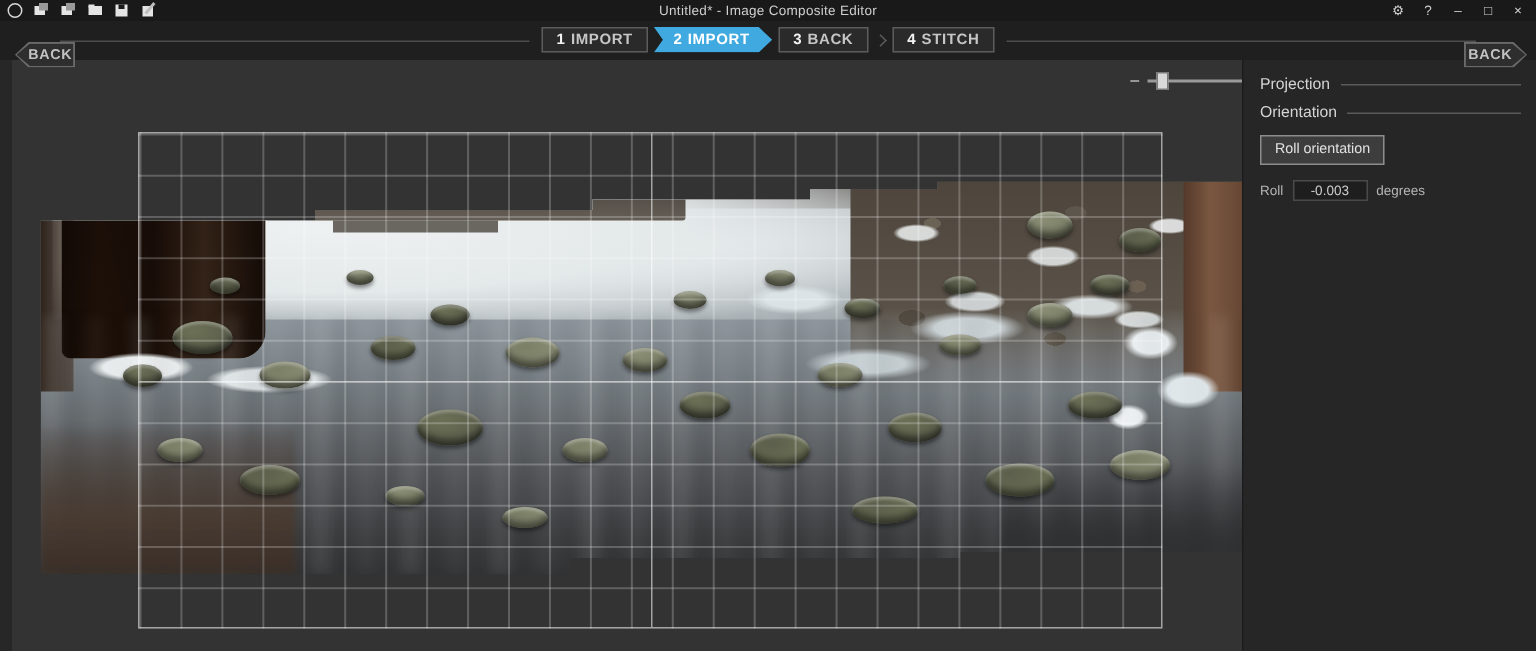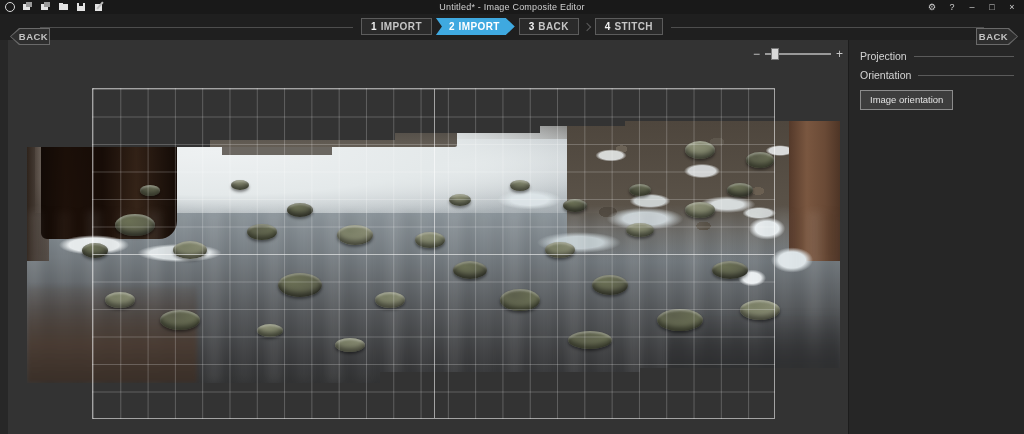--- a/index.html
+++ b/index.html
@@ -112,21 +112,21 @@
   .grid { position:absolute; left:84px; top:48px; width:683px; height:331px; z-index:10; pointer-events:none;
     border:1px solid rgba(255,255,255,.55);
     background-image:
       linear-gradient(rgba(255,255,255,.22) 1px, transparent 1px),
       linear-gradient(90deg, rgba(255,255,255,.22) 1px, transparent 1px);
     background-size:27.3px 27.5px; }
   .grid .vcenter { position:absolute; left:50%; top:0; width:1px; height:100%; background:rgba(255,255,255,.55); }
   .grid .hcenter { position:absolute; top:50%; left:0; height:1px; width:100%; background:rgba(255,255,255,.45); }
 
   
-  .sidebar { position:absolute; right:0; top:40px; width:176px; height:394px; background:#262626; padding:10px 10px 2px 11px; z-index:20; border-left:1px solid #1c1c1c; }
+  .sidebar { position:absolute; right:0; top:40px; width:196px; height:394px; background:#262626; padding:10px 10px 2px 11px; z-index:20; border-left:1px solid #1c1c1c; }
   .sb-header { display:flex; align-items:center; margin-bottom:7px; }
   .sb-header .txt { font-size:10.5px; color:#d4d4d4; white-space:nowrap; }
   .sb-header .rule { flex:1; height:1px; background:#5a5a5a; margin-left:7px; }
   .sb-para { font-size:8.8px; line-height:11px; color:#a9a9a9; margin-bottom:14px; }
   .sb-link { color:#4aa3d9; text-decoration:underline; cursor:pointer; background:#1d3c52; padding:0 1px; }
   .sb-btn { display:inline-block; font-size:9.5px; color:#e2e2e2; background:#3d3d3d; border:1px solid #8c8c8c; padding:3px 9px 4px; cursor:pointer; margin:2px 0 10px; }
   .roll-row { display:flex; align-items:center; gap:6px; }
   .roll-label, .roll-unit { font-size:9px; color:#b5b5b5; }
   .roll-input { width:50px; height:14px; background:#1e1e1e; border:1px solid #4a4a4a; color:#cccccc; font-size:9px; text-align:center; font-family:"Liberation Sans",sans-serif; }
 </style>
@@ -265,16 +265,21 @@
   <div class="sidebar">
     <div class="sb-header">
       <span class="txt">Projection</span>
       <span class="rule"></span>
     </div>
 
     <div class="sb-header">
       <span class="txt">Orientation</span>
       <span class="rule"></span>
     </div>
-    <button class="sb-btn">Image orientation</button>
+    <button class="sb-btn">Roll orientation</button>
+    <div class="roll-row">
+      <span class="roll-label">Roll</span>
+      <input class="roll-input" value="-0.003" style="">
+      <span class="roll-unit">degrees</span>
+    </div>
   </div>
 
 </div>
 
 </body></html>

